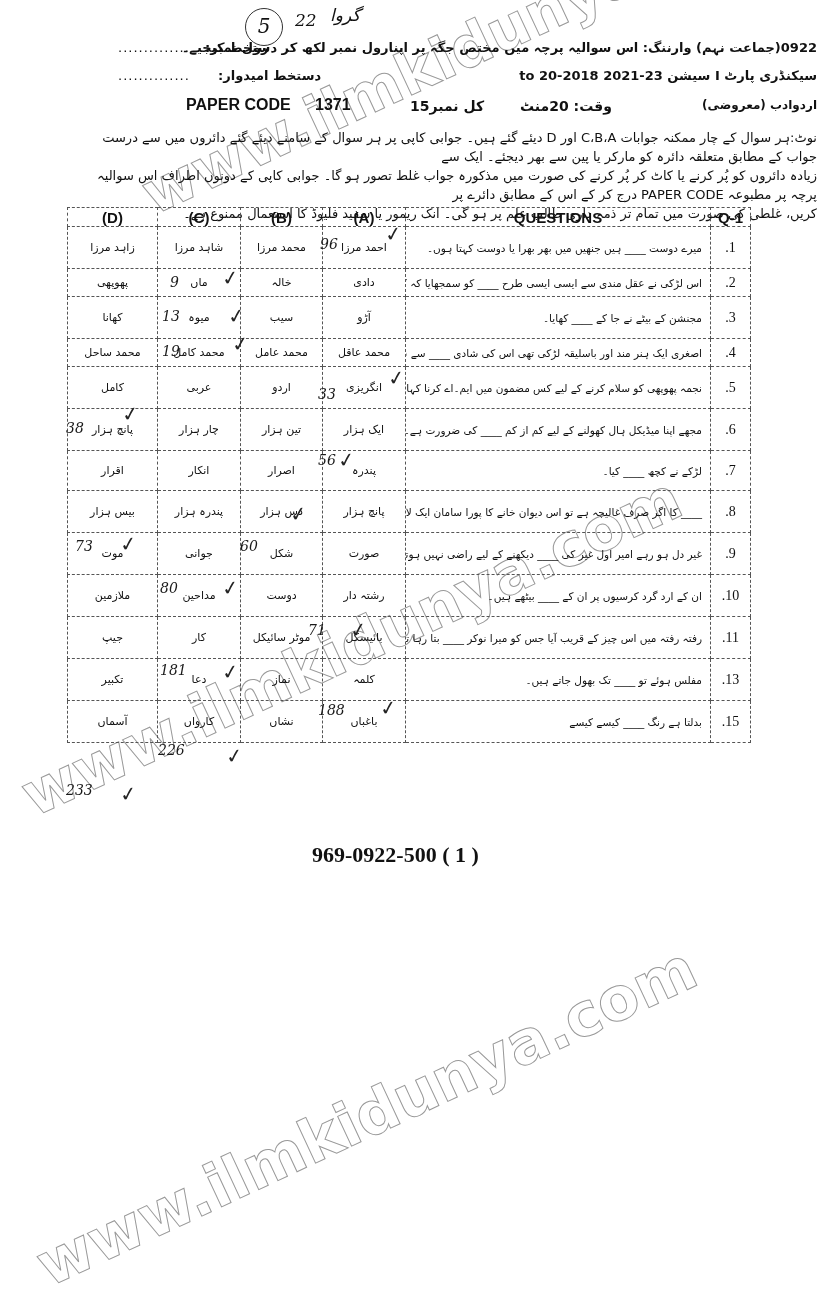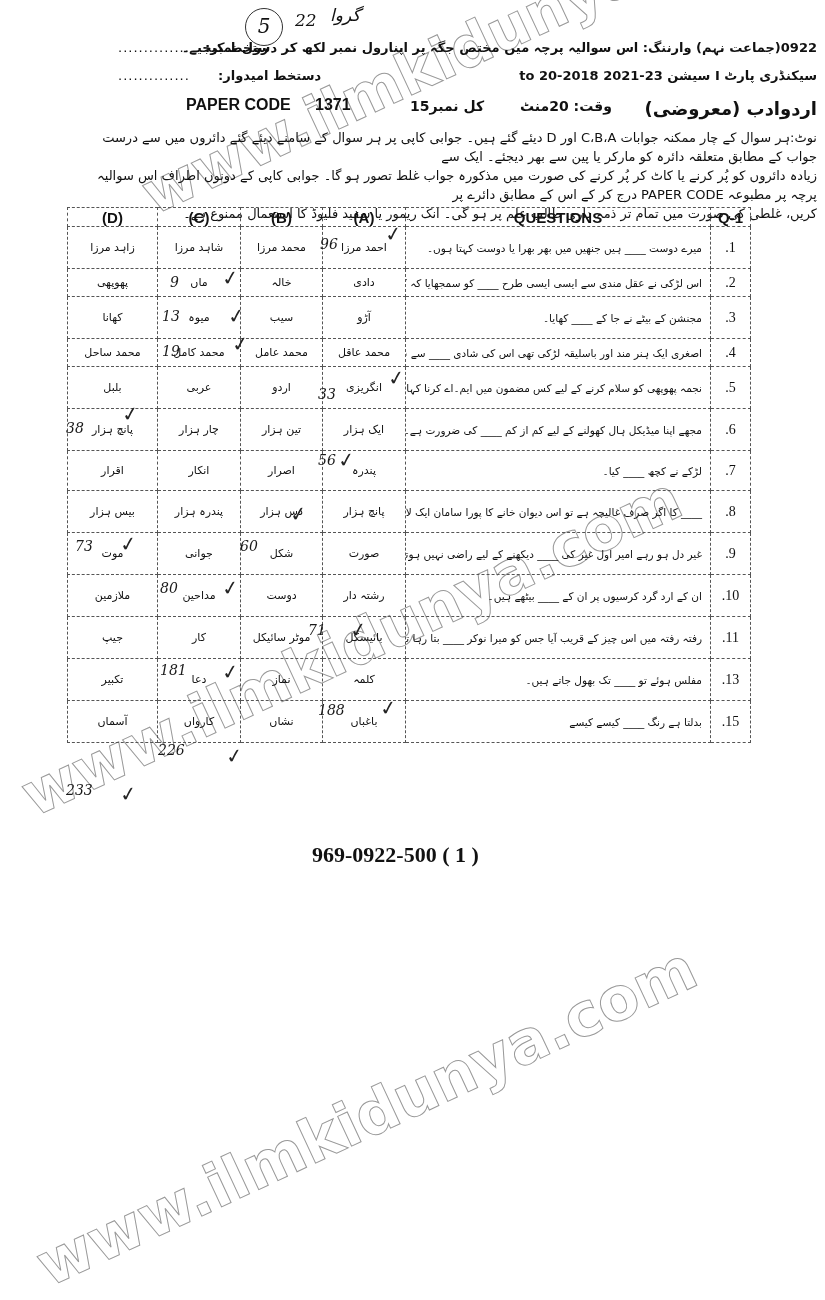--- a/index.html
+++ b/index.html
@@ -33,21 +33,21 @@
 <div class="abs scribble" style="left:330px; top:5px; font-size:17px;">گروا</div>
 
 <div class="abs urdu hdr-line" style="right:8px; top:40px; width:500px; text-align:right;">0922(جماعت نہم) وارننگ: اس سوالیہ پرچہ میں مختص جگہ پر اپنارول نمبر لکھ کر دستخط کیجیے۔</div>
 <div class="abs urdu hdr-line" style="left:205px; top:40px;">رول نمبر:</div>
 <div class="abs dots" style="left:118px; top:40px;">..............</div>
 
 <div class="abs urdu hdr-line" style="right:8px; top:68px; width:330px; text-align:right;">سیکنڈری پارٹ I سیشن 23-2021 to 20-2018</div>
 <div class="abs urdu hdr-line" style="left:218px; top:68px;">دستخط امیدوار:</div>
 <div class="abs dots" style="left:118px; top:68px;">..............</div>
 
-<div class="abs urdu hdr-line" style="right:8px; top:98px; font-size:18px;">اردوادب (معروضی)</div>
+<div class="abs urdu hdr-line" style="right:8px; top:98px; font-size:12px;">اردوادب (معروضی)</div>
 <div class="abs urdu hdr-line" style="left:520px; top:98px; font-size:14px;">وقت: 20منٹ</div>
 <div class="abs urdu hdr-line" style="left:410px; top:98px; font-size:14px;">کل نمبر15</div>
 <div class="abs paper-code" style="left:186px; top:96px;">PAPER CODE</div>
 <div class="abs paper-code" style="left:315px; top:96px;">1371</div>
 
 <div class="abs urdu note" style="top:128px;">
   <div>نوٹ:ہر سوال کے چار ممکنہ جوابات C،B،A اور D دیئے گئے ہیں۔ جوابی کاپی پر ہر سوال کے سامنے دیئے گئے دائروں میں سے درست جواب کے مطابق متعلقہ دائرہ کو مارکر یا پین سے بھر دیجئے۔ ایک سے</div>
   <div>زیادہ دائروں کو پُر کرنے یا کاٹ کر پُر کرنے کی صورت میں مذکورہ جواب غلط تصور ہو گا۔ جوابی کاپی کے دونوں اطراف اس سوالیہ پرچہ پر مطبوعہ PAPER CODE درج کر کے اس کے مطابق دائرے پر</div>
   <div>کریں، غلطی کی صورت میں تمام تر ذمہ داری طالب علم پر ہو گی۔ انک ریمور یا سفید فلیوڈ کا استعمال ممنوع ہے۔</div>
 </div>
@@ -98,21 +98,21 @@
     </tr>
     <tr style="height:28px">
       <td class="urdu">محمد ساحل</td>
       <td class="urdu">محمد کامل</td>
       <td class="urdu">محمد عامل</td>
       <td class="urdu">محمد عاقل</td>
       <td class="q">اصغری ایک ہنر مند اور باسلیقہ لڑکی تھی اس کی شادی ____ سے ہوئی۔</td>
       <td class="num">.4</td>
     </tr>
     <tr style="height:42px">
-      <td class="urdu">بلبل</td>
+      <td class="urdu">کامل</td>
       <td class="urdu">عربی</td>
       <td class="urdu">اردو</td>
       <td class="urdu">انگریزی</td>
       <td class="q">نجمہ پھوپھی کو سلام کرنے کے لیے کس مضمون میں ایم۔اے کرنا کہا گیا ہے۔</td>
       <td class="num">.5</td>
     </tr>
     <tr style="height:42px">
       <td class="urdu">پانچ ہزار</td>
       <td class="urdu">چار ہزار</td>
       <td class="urdu">تین ہزار</td>

